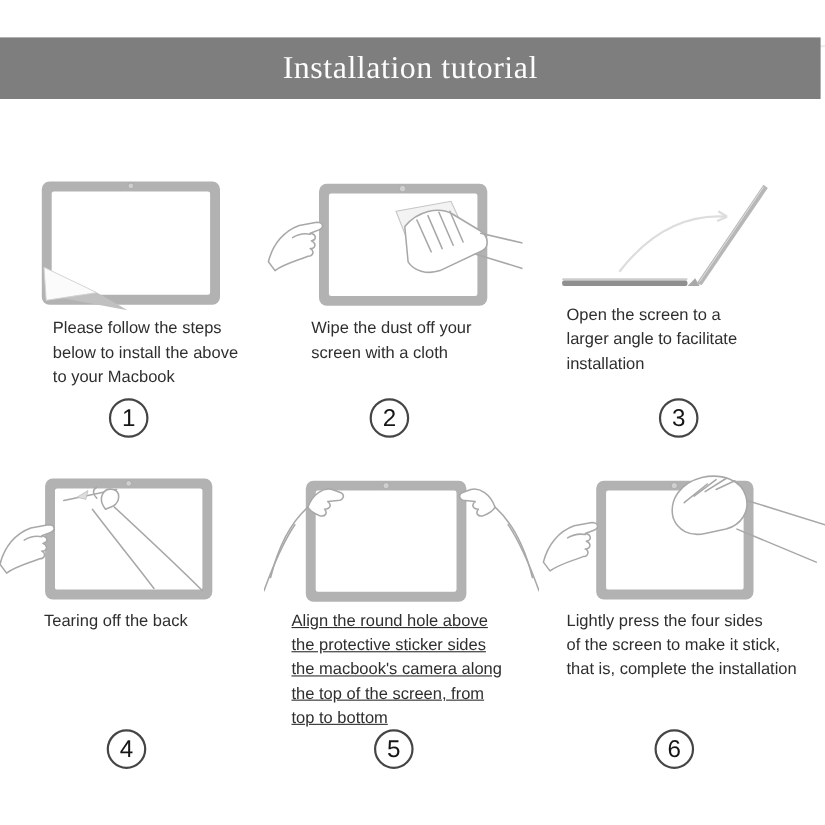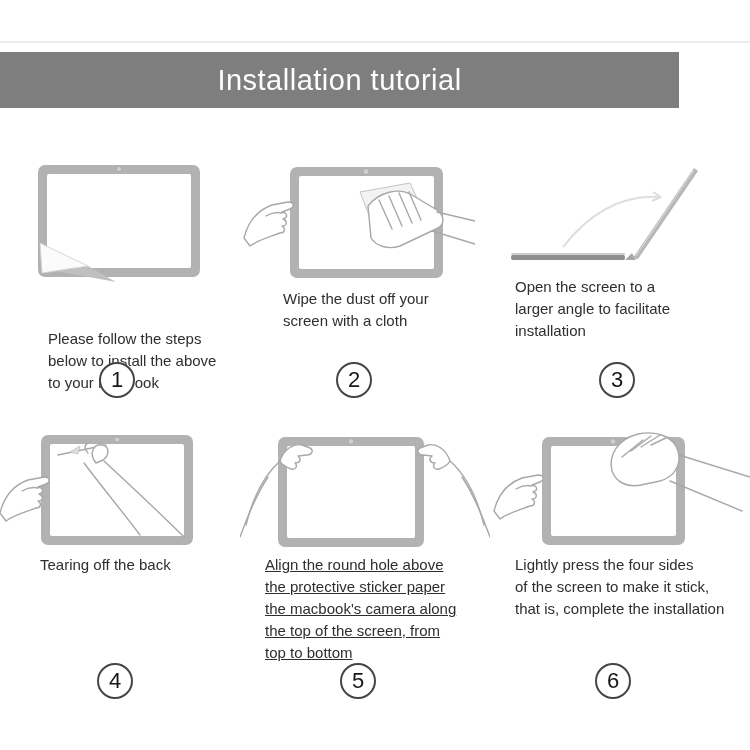--- a/index.html
+++ b/index.html
@@ -6,36 +6,36 @@
     --banner:#7e7e7e; --banner-text:#fdfdfd; --bezel:#b2b2b2; --screen:#ffffff;
     --lineart:#a8a8a8; --text:#2e2e2e; --circle-border:#454545;
   }
   html,body{margin:0;padding:0;}
   body{
     width:750px;height:750px;position:relative;background:#ffffff;overflow:hidden;
     font-family:"Liberation Sans","DejaVu Sans",sans-serif;color:var(--text);
   }
   .hairline{position:absolute;left:0;top:41px;width:750px;height:2px;background:#ededed;}
   .banner{
-    position:absolute;left:0;top:52px;width:679px;height:56px;background:var(--banner);
-    display:flex;align-items:center;justify-content:center;
+    position:absolute;left:0;top:34px;width:746px;height:56px;background:var(--banner);
+    display:flex;align-items:center;justify-content:center;font-family:Liberation Serif, serif;
   }
   .banner-title{font-size:29px;color:var(--banner-text);letter-spacing:.5px;}
   .fig{position:absolute;}
   .caption{position:absolute;font-size:15px;line-height:22px;color:var(--text);}
   .cap-line{white-space:nowrap;}
   .num{
     position:absolute;width:36px;height:36px;box-sizing:border-box;border:2px solid var(--circle-border);
     border-radius:50%;display:flex;align-items:center;justify-content:center;
     font-size:22px;color:#161616;background:#fff;
   }
   
   #fig1{left:30px;top:155px;}  #fig2{left:240px;top:150px;} #fig3{left:495px;top:155px;}
   #fig4{left:0px;top:415px;}   #fig5{left:240px;top:415px;} #fig6{left:490px;top:415px;}
-  #cap1{left:48px;top:288px;margin-top:40px;}  #cap2{left:283px;top:288px;} #cap3{left:515px;top:276px;}
+  #cap1{left:48px;top:288px;}  #cap2{left:283px;top:288px;} #cap3{left:515px;top:276px;}
   #cap4{left:40px;top:554px;}  #cap5{left:265px;top:554px;text-decoration:underline;} #cap6{left:515px;top:554px;}
   #num1{left:99px;top:362px;}  #num2{left:336px;top:362px;} #num3{left:599px;top:362px;}
   #num4{left:97px;top:663px;}  #num5{left:340px;top:663px;} #num6{left:595px;top:663px;}
   svg .stroke{fill:none;stroke:var(--lineart);stroke-width:1.4;stroke-linecap:round;stroke-linejoin:round;}
   svg .hand{fill:#ffffff;stroke:var(--lineart);stroke-width:1.4;stroke-linejoin:round;}
 </style>
 </head>
 <body>
 
 <div class="hairline"></div>
@@ -159,21 +159,21 @@
 <div class="caption" id="cap3">
     <div class="cap-line">Open the screen to a</div>
     <div class="cap-line">larger angle to facilitate</div>
     <div class="cap-line">installation</div>
   </div>
 <div class="caption" id="cap4">
     <div class="cap-line">Tearing off the back</div>
   </div>
 <div class="caption" id="cap5">
     <div class="cap-line">Align the round hole above</div>
-    <div class="cap-line">the protective sticker paper</div>
+    <div class="cap-line">the protective sticker sides</div>
     <div class="cap-line">the macbook's camera along</div>
     <div class="cap-line">the top of the screen, from</div>
     <div class="cap-line">top to bottom</div>
   </div>
 <div class="caption" id="cap6">
     <div class="cap-line">Lightly press the four sides</div>
     <div class="cap-line">of the screen to make it stick,</div>
     <div class="cap-line">that is, complete the installation</div>
   </div>
 

